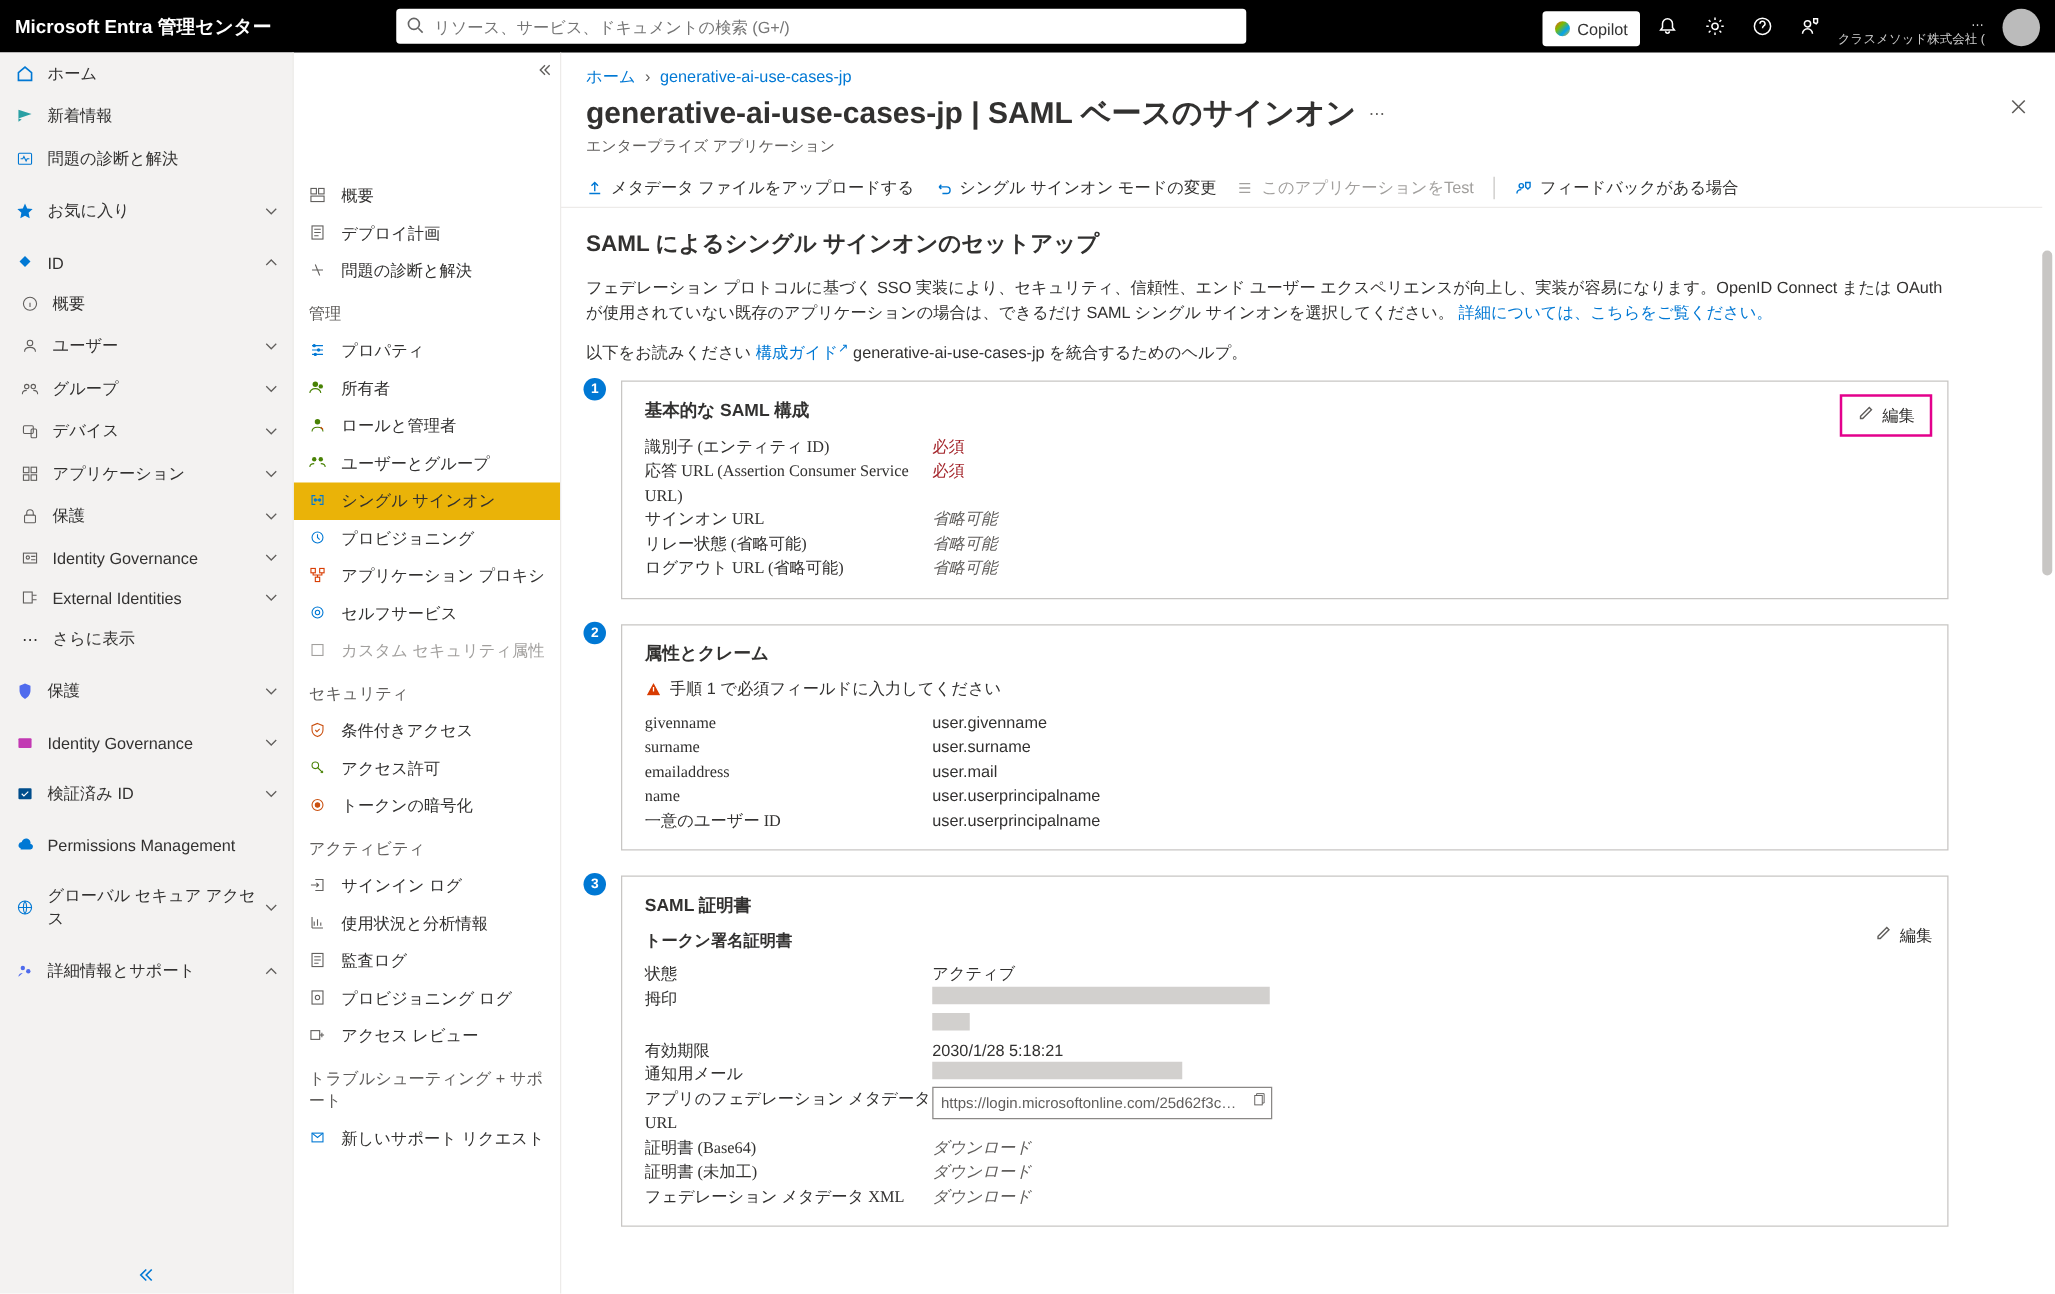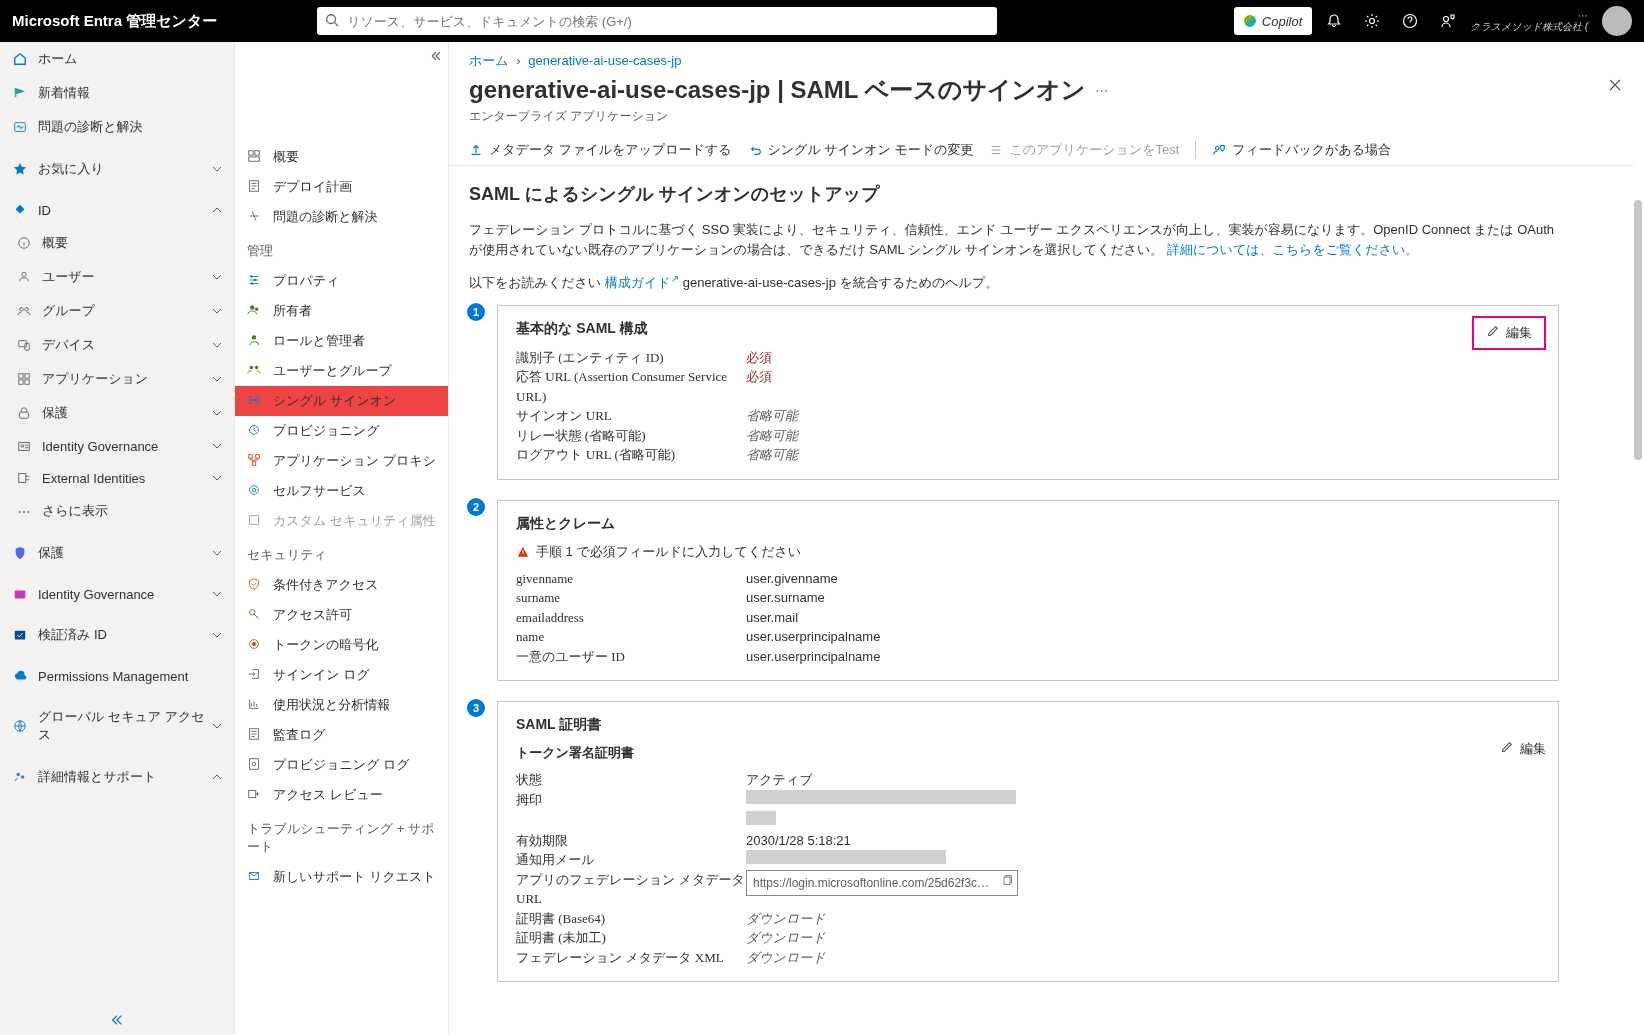--- a/index.html
+++ b/index.html
@@ -4,21 +4,21 @@
 <style>
 * { margin: 0; padding: 0; box-sizing: border-box; }
 body { font-family: "Segoe UI", "Yu Gothic UI", "Meiryo", sans-serif; font-size: 13px; color: #323130; background: #fff; overflow: hidden; }
 
 
 .topbar { height: 42px; background: #000; display: flex; align-items: center; padding: 0 12px; color: #fff; }
 .topbar-title { font-size: 15px; font-weight: 600; margin-right: 100px; white-space: nowrap; }
 .search-wrap { flex: 1; max-width: 680px; position: relative; }
 .search-input { width: 100%; height: 28px; background: #fff; border: none; border-radius: 3px; padding: 0 10px 0 30px; font-size: 13px; color: #323130; }
 .search-icon-svg { position: absolute; left: 8px; top: 6px; color: #666; }
-.topbar-right { display: flex; align-items: center; gap: 6px; margin-left: auto; font-style: italic; }
+.topbar-right { display: flex; align-items: flex-end; gap: 6px; margin-left: auto; }
 .copilot-btn { background: #fff; color: #333; border-radius: 3px; padding: 4px 10px; display: flex; align-items: center; gap: 6px; font-size: 13px; height: 28px; }
 .copilot-dot { width: 12px; height: 12px; border-radius: 50%; background: linear-gradient(135deg,#f25022,#7fba00,#00a4ef,#ffb900); }
 .topbar-iconbtn { width: 32px; height: 32px; display: flex; align-items: center; justify-content: center; color: #fff; }
 .tenant-box { display:flex; flex-direction:column; align-items:flex-end; font-size:10px; line-height:11px; color:#ccc; padding-right:4px;}
 .tenant-dots{letter-spacing:1px;}
 .avatar { width: 30px; height: 30px; border-radius: 50%; background: #bbb; margin-left: 4px; }
 
 
 .shell { display: flex; height: calc(100vh - 42px); }
 
@@ -28,21 +28,21 @@
 .leftnav-item.home { font-weight: 400; }
 .leftnav-icon { width: 16px; height: 16px; margin-right: 10px; flex-shrink: 0; display:flex; align-items:center; justify-content:center; }
 .leftnav-chevron { margin-left: auto; color: #605e5c; }
 .leftnav-sub { padding-left: 38px; }
 .leftnav-collapse { position: absolute; bottom: 8px; left: 0; right: 0; display: flex; justify-content: center; color: #0078d4; }
 
 
 .resnav { width: 214px; border-right: 1px solid #edebe9; overflow-y: auto; flex-shrink: 0; padding-top: 0; position: relative; }
 .resnav-collapse { position: absolute; top: 8px; right: 6px; color: #605e5c; font-size: 11px; }
 .resnav-item { display: flex; align-items: center; padding: 6px 12px; cursor: pointer; font-size: 13px; color: #323130; }
-.resnav-item.active { background: #ef4444; }
+.resnav-item.active { background: #eab308; }
 .resnav-icon { width: 16px; height: 16px; margin-right: 10px; flex-shrink:0; }
 .resnav-header { padding: 10px 12px 6px; font-size: 13px; color: #605e5c; }
 .resnav-item.disabled { color: #a19f9d; }
 .resnav-spacer { height: 100px; }
 
 
 .main { flex: 1; overflow-y: auto; position: relative; padding-right: 10px;}
 .scrollbar-fake { position:absolute; right:2px; top:158px; width:8px; height:260px; background:#c8c6c4; border-radius:4px;}
 .breadcrumb { padding: 10px 20px 0; font-size: 13px; }
 .breadcrumb a { color: #0078d4; text-decoration: none; }
@@ -547,20 +547,21 @@
       </div>
   <div class="resnav-item">
         <span class="resnav-icon">
           <svg width="14" height="14" viewBox="0 0 16 16" fill="none" stroke="#ca5010">
             <circle cx="8" cy="8" r="5"></circle>
             <circle cx="8" cy="8" r="2" fill="#ca5010"></circle>
           </svg>
         </span>
         <span>トークンの暗号化</span>
       </div>
+  <div class="resnav-header">アクティビティ</div>
   <div class="resnav-item">
         <span class="resnav-icon">
           <svg width="14" height="14" viewBox="0 0 16 16" fill="none" stroke="#605e5c">
             <path d="M6 3h7v10H6M2 8h7M7 6l2 2-2 2"></path>
           </svg>
         </span>
         <span>サインイン ログ</span>
       </div>
   <div class="resnav-item">
         <span class="resnav-icon">

